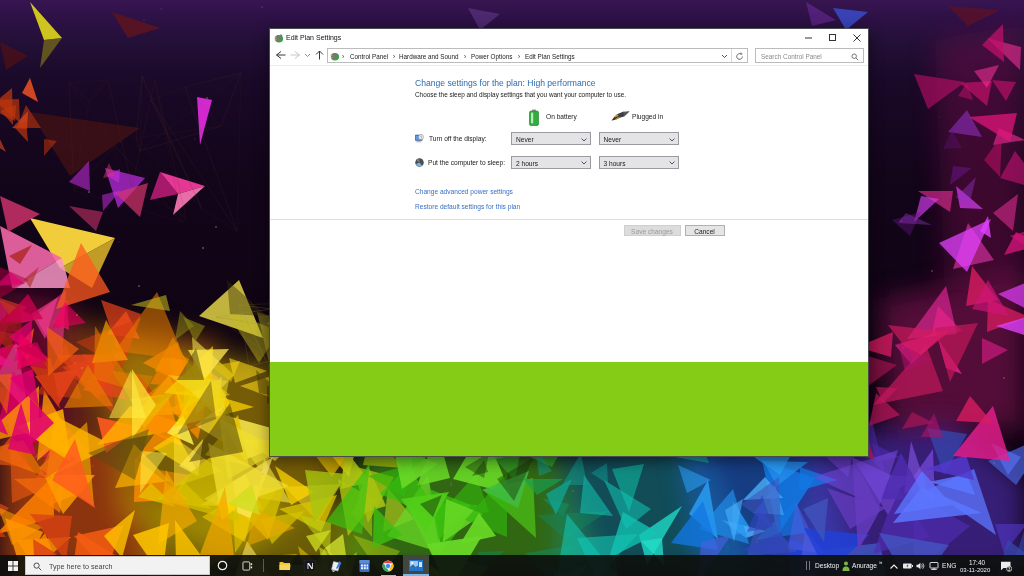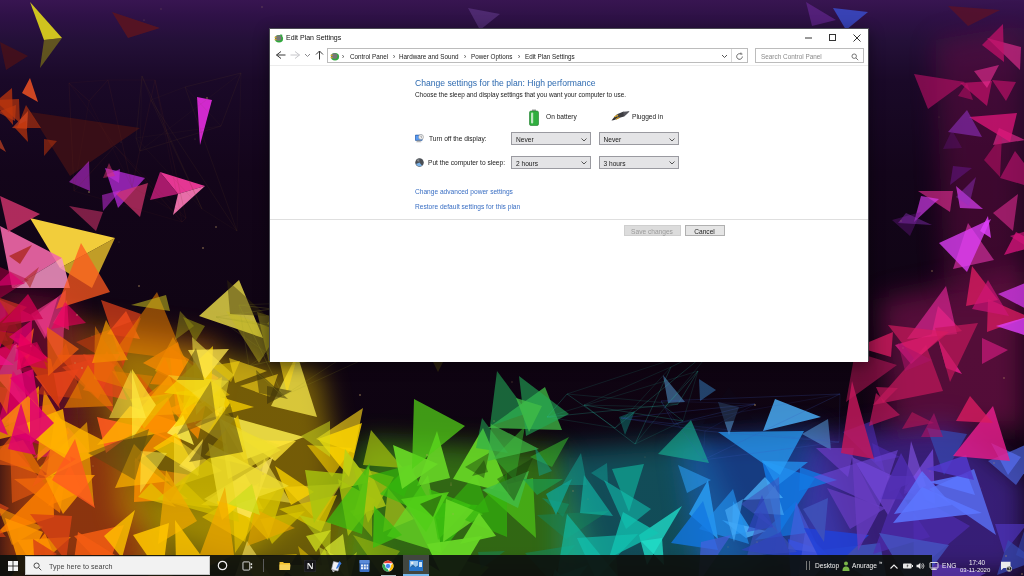--- a/index.html
+++ b/index.html
@@ -1,36 +1,36 @@
 <!DOCTYPE html>
 <html><head><meta charset="utf-8">
 <style>
 * { margin:0; padding:0; box-sizing:border-box; }
 html,body { width:1024px; height:576px; overflow:hidden; font-family:"Liberation Sans", sans-serif; }
 #wall { position:absolute; left:0; top:0; width:1024px; height:576px; }
-#win { position:absolute; left:269px; top:28px; width:600px; height:333px; background:#84cc16; border:1px solid #4a4a52; box-shadow:0 4px 14px rgba(0,0,0,0.45); }
+#win { position:absolute; left:269px; top:28px; width:600px; height:429px; background:#84cc16; border:1px solid #4a4a52; box-shadow:0 4px 14px rgba(0,0,0,0.45); }
 .tb { position:absolute; left:0; top:0; width:100%; height:18px; background:#fff; }
 .tb-title { position:absolute; left:16px; top:4.5px; font-size:7px; color:#111; }
 .tb-btn { position:absolute; top:0; width:27px; height:18px; color:#333; text-align:center; }
 #navbar { position:absolute; left:0; top:18px; width:100%; height:19px; background:#fff; border-bottom:1px solid #ececec; }
 #addr { position:absolute; left:57px; top:1px; width:421px; height:15px; border:1px solid #bcbcbc; background:#fff; font-size:6.5px; color:#222; }
 #search { position:absolute; left:485px; top:1px; width:109px; height:15px; border:1px solid #bcbcbc; background:#fff; }
 .crumb { position:absolute; top:4px; font-size:6.3px; color:#1a1a1a; white-space:nowrap; }
 #content { position:absolute; left:0; top:37px; width:100%; height:296px; background:#fff; }
 .h1 { position:absolute; left:145px; top:12px; font-size:8.6px; color:#2d6ab0; white-space:nowrap; }
 .sub { position:absolute; left:145px; top:25px; font-size:6.4px; color:#191919; white-space:nowrap; }
 .collbl { position:absolute; font-size:6.6px; color:#191919; white-space:nowrap; }
 .rowlbl { position:absolute; font-size:6.6px; color:#191919; white-space:nowrap; }
 .dd { position:absolute; width:80px; height:13px; background:#e4e4e6; border:1px solid #9a9aa0; font-size:6.6px; color:#191919; }
 .dd span { position:absolute; left:4px; top:3px; }
 .dd .chev { position:absolute; right:3px; top:4.5px; width:6px; height:4px; }
 .link { position:absolute; left:145px; font-size:6.6px; color:#3a6fc4; white-space:nowrap; }
 .hr { position:absolute; left:0; top:153px; width:100%; height:1px; background:#dfdfdf; }
 .btn { position:absolute; top:158.5px; height:11px; font-size:6.6px; text-align:center; }
-#taskbar { position:absolute; left:0; top:555px; width:932px; height:21px; background:rgba(13,16,13,0.92); }
+#taskbar { position:absolute; left:0; top:555px; width:1024px; height:21px; background:rgba(13,16,13,0.92); }
 #tsearch { position:absolute; left:25px; top:1px; width:185px; height:19px; background:#f2f2f2; border:1px solid #c8c8c8; }
 #tsearch span { position:absolute; left:23px; top:5px; font-size:7.2px; color:#444; }
 .ticon { position:absolute; display:block; }
 .tray { position:absolute; font-size:6.5px; color:#f0f0f0; white-space:nowrap; }
 </style></head>
 <body>
 <div id="wall"><svg xmlns="http://www.w3.org/2000/svg" width="1024" height="576" viewBox="0 0 1024 576" preserveAspectRatio="none">
 <defs>
         <linearGradient id="bgg" x1="0" y1="0" x2="0" y2="1">
           <stop offset="0" stop-color="#381551"></stop>

